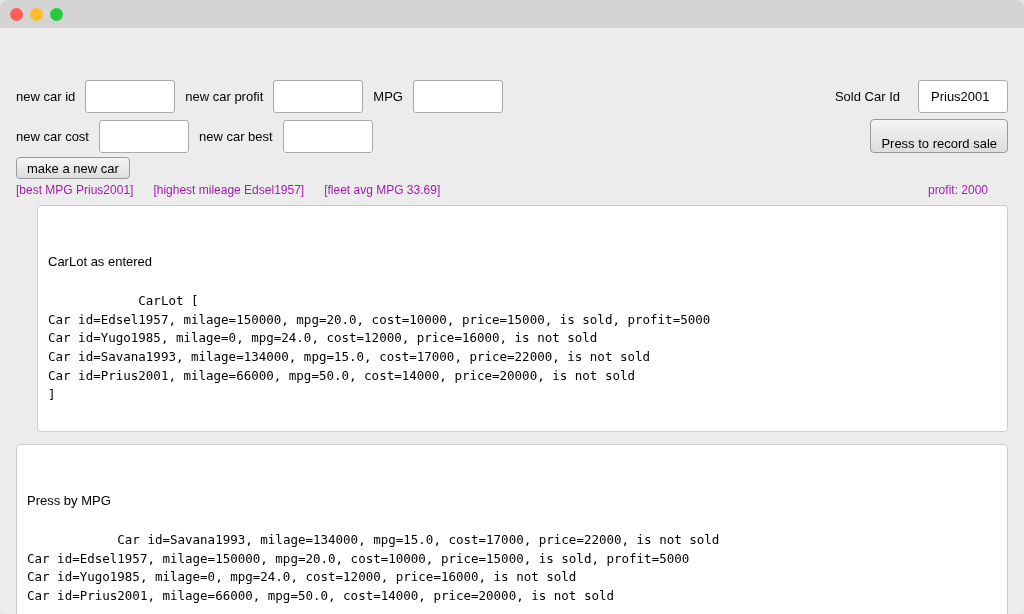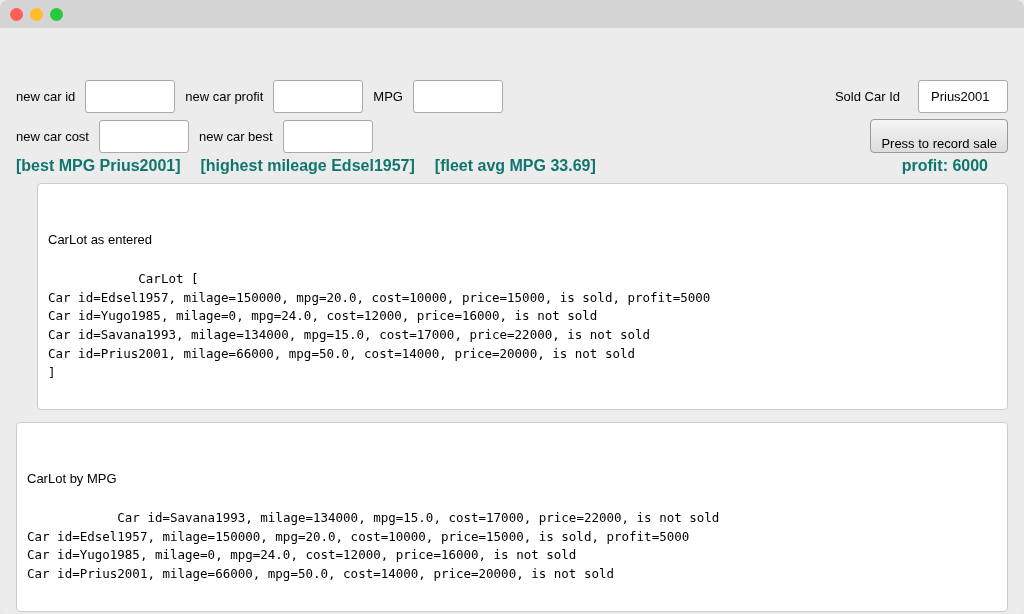--- a/index.html
+++ b/index.html
@@ -104,23 +104,22 @@
       padding: 16px 10px;
       font-size: 13px;
       background: linear-gradient(to bottom, #f5f5f5, #ddd);
       border: 1px solid #999;
       border-radius: 4px;
       cursor: pointer;
       white-space: nowrap;
     }
 
     .stat-badge {
-      font-size: 16px;
-      color: #0f766e;
-      font-weight: bold;
+      font-size: 12px;
+      color: #a21caf;
     }
 
     .carlot-box {
       background: #fff;
       border: 1px solid #ccc;
       border-radius: 4px;
       padding: 8px 10px;
       font-size: 12.5px;
       font-family: monospace;
       line-height: 1.5;
@@ -160,27 +159,30 @@
       <span class="label">new car cost</span>
       <input type="text" class="input-short" value="" style="">
       <span class="label">new car best</span>
       <input type="text" class="input-medium" value="" style="">
 
       <span style="flex:1;"></span>
 
       <button class="record-sale-btn">Press to record sale</button>
     </div>
 
+    <div style="display:flex; align-items:center; gap:10px; margin-bottom:4px;">
+      <button class="make-car-btn">make a new car</button>
+    </div>
 
     <div style="display:flex; align-items:center; gap:20px; margin-bottom:8px;">
       <span class="stat-badge">[best MPG Prius2001]</span>
       <span class="stat-badge">[highest mileage Edsel1957]</span>
       <span class="stat-badge">[fleet avg MPG 33.69]</span>
       <span style="flex:1;"></span>
-      <span class="stat-badge" style="padding-right:20px;">profit: 6000</span>
+      <span class="stat-badge" style="padding-right:20px;">profit: 2000</span>
     </div>
 
     <div style="display:flex; flex-direction:column; gap:12px; flex:1;">
 
       <div style="display:flex; gap:16px; flex:1;padding-left:21px;">
         <div style="flex:1; display:flex; flex-direction:column;">
           <div class="carlot-box">
             <span style="font-family: -apple-system, sans-serif; font-size:13px; display:block; margin-bottom:2px;">CarLot as entered</span>
             <span>CarLot [
 Car id=Edsel1957, milage=150000, mpg=20.0, cost=10000, price=15000, is sold, profit=5000
@@ -188,21 +190,21 @@
 Car id=Savana1993, milage=134000, mpg=15.0, cost=17000, price=22000, is not sold
 Car id=Prius2001, milage=66000, mpg=50.0, cost=14000, price=20000, is not sold
 ]</span>
           </div>
         </div>
       </div>
 
       <div style="display:flex; gap:16px; flex:1;">
         <div style="flex:1; display:flex; flex-direction:column;">
           <div class="carlot-box">
-            <span style="font-family: -apple-system, sans-serif; font-size:13px; display:block; margin-bottom:2px;">CarLot by MPG</span>
+            <span style="font-family: -apple-system, sans-serif; font-size:13px; display:block; margin-bottom:2px;">Press by MPG</span>
             <span>Car id=Savana1993, milage=134000, mpg=15.0, cost=17000, price=22000, is not sold
 Car id=Edsel1957, milage=150000, mpg=20.0, cost=10000, price=15000, is sold, profit=5000
 Car id=Yugo1985, milage=0, mpg=24.0, cost=12000, price=16000, is not sold
 Car id=Prius2001, milage=66000, mpg=50.0, cost=14000, price=20000, is not sold</span>
           </div>
         </div>
       </div>
 
     </div>
   </div>

